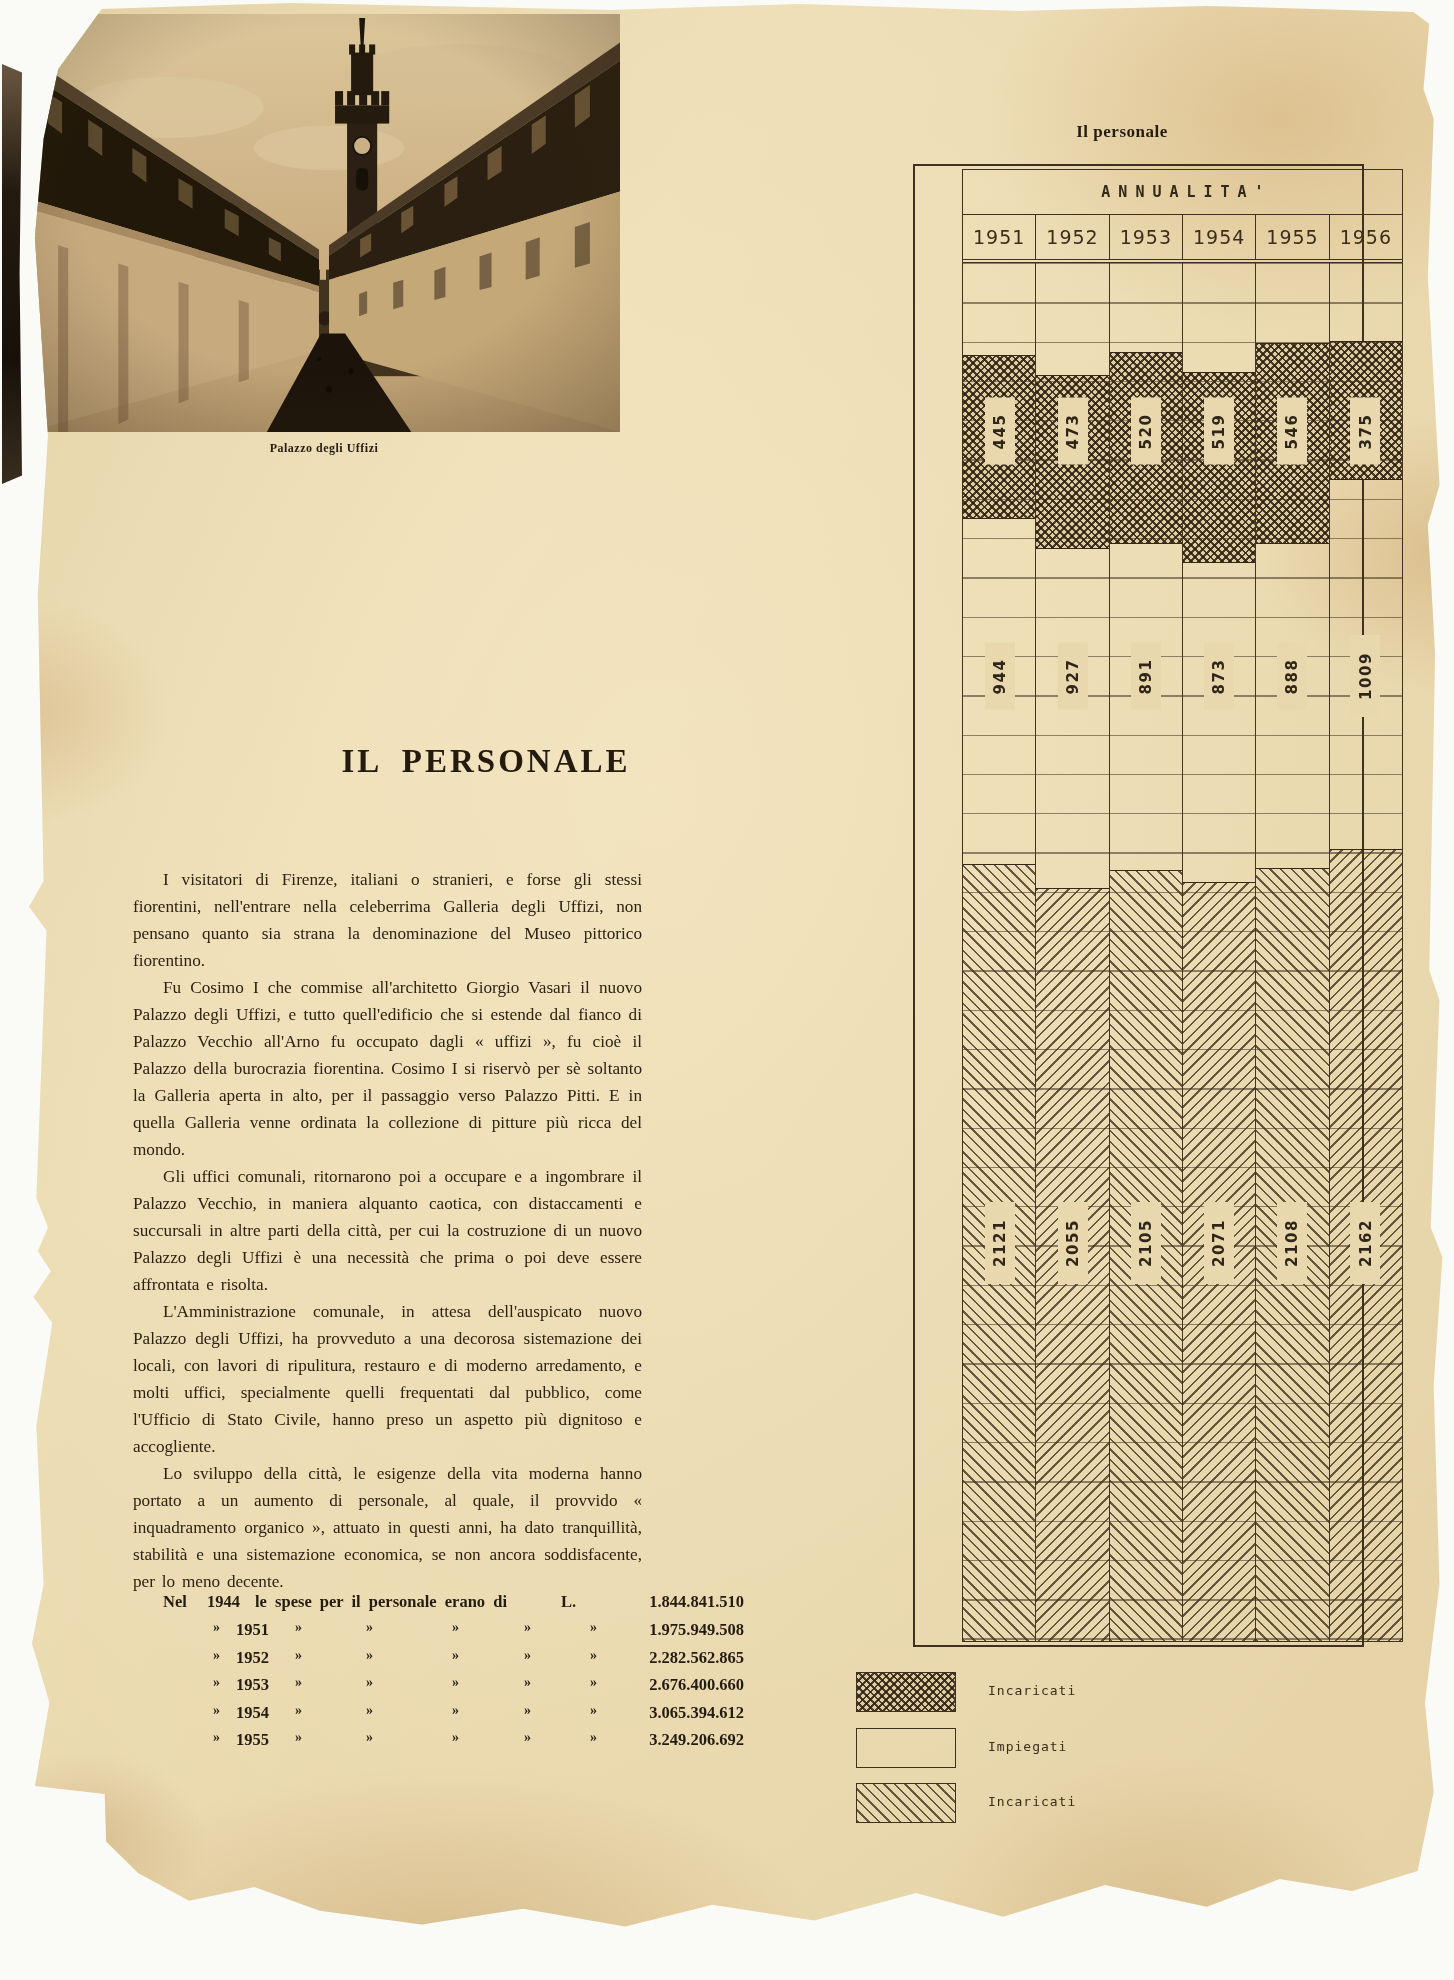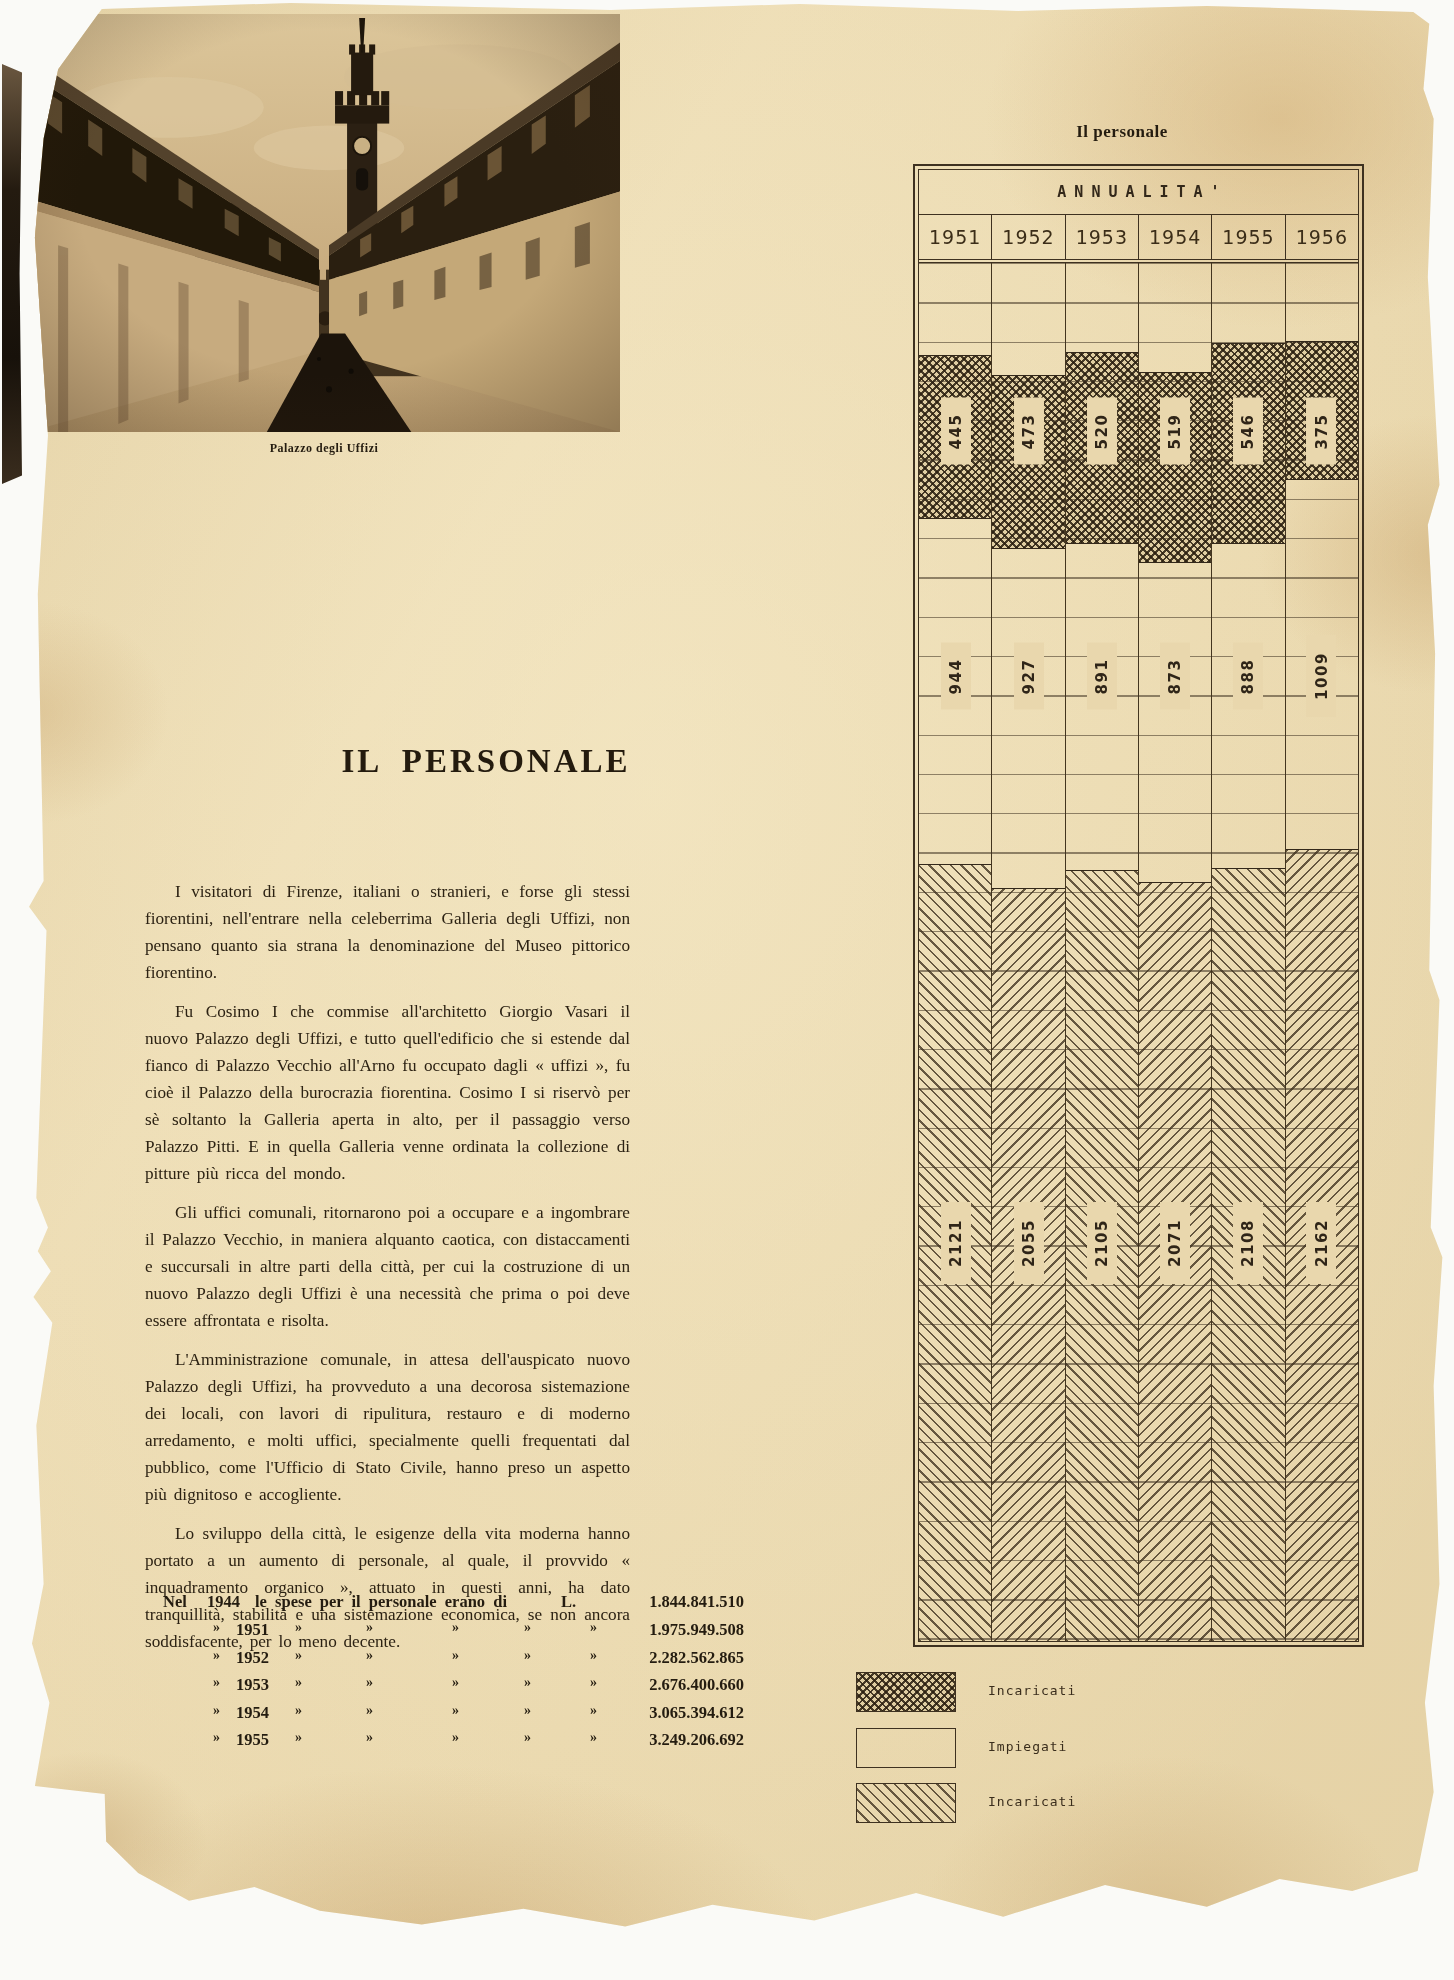--- a/index.html
+++ b/index.html
@@ -52,21 +52,21 @@
   }
   
   .article-title{
     position:absolute;left:330px;top:743px;width:312px;text-align:center;
     font-weight:bold;font-size:33px;letter-spacing:3px;word-spacing:10px;color:#241b0e;
   }
   .article{
     position:absolute;left:133px;top:866px;width:509px;
     font-size:17.2px;line-height:27px;text-align:justify;word-spacing:2.5px;color:#2c2213;
   }
-  .article p{margin:12px;text-indent:30px;}
+  .article p{margin:0;text-indent:30px;}
   
   .exp-row{position:absolute;left:0;width:744px;height:24px;
     font-weight:bold;font-size:16.5px;color:#241c10;}
   .exp-row span{position:absolute;white-space:nowrap;}
   .e-lead{left:163px;}
   .e-year{left:207px;}
   .e-phrase{left:255px;width:252px;display:inline-block;text-align:justify;text-align-last:justify;}
   .e-cur{left:561px;}
   .e-val{left:598px;width:146px;text-align:right;}
   .d-lead{left:213px;font-size:14px;}
@@ -76,21 +76,21 @@
   .d2{left:452px;font-size:14px;}
   .d3{left:524px;font-size:14px;}
   .d4{left:590px;font-size:14px;}
   
   .chart-frame{
     position:absolute;left:913px;top:164px;width:451px;height:1483px;
     border:2px solid #3e3120;padding:3px;box-sizing:border-box;
   }
   .chart-inner{
     width:100%;height:100%;border:1.5px solid #3e3120;box-sizing:border-box;
-    display:flex;flex-direction:column;
+    display:flex;flex-direction:column;margin-left:44px;
   }
   .chart-title-row{
     height:44px;flex:0 0 44px;border-bottom:1.5px solid #3e3120;
     display:flex;align-items:center;justify-content:center;
     font-family:"DejaVu Sans Mono", monospace;font-weight:bold;font-size:15px;
     letter-spacing:8px;text-indent:8px;color:#33281a;
   }
   .chart-year-row{
     height:44px;flex:0 0 44px;border-bottom:4px double #3e3120;display:flex;
   }

